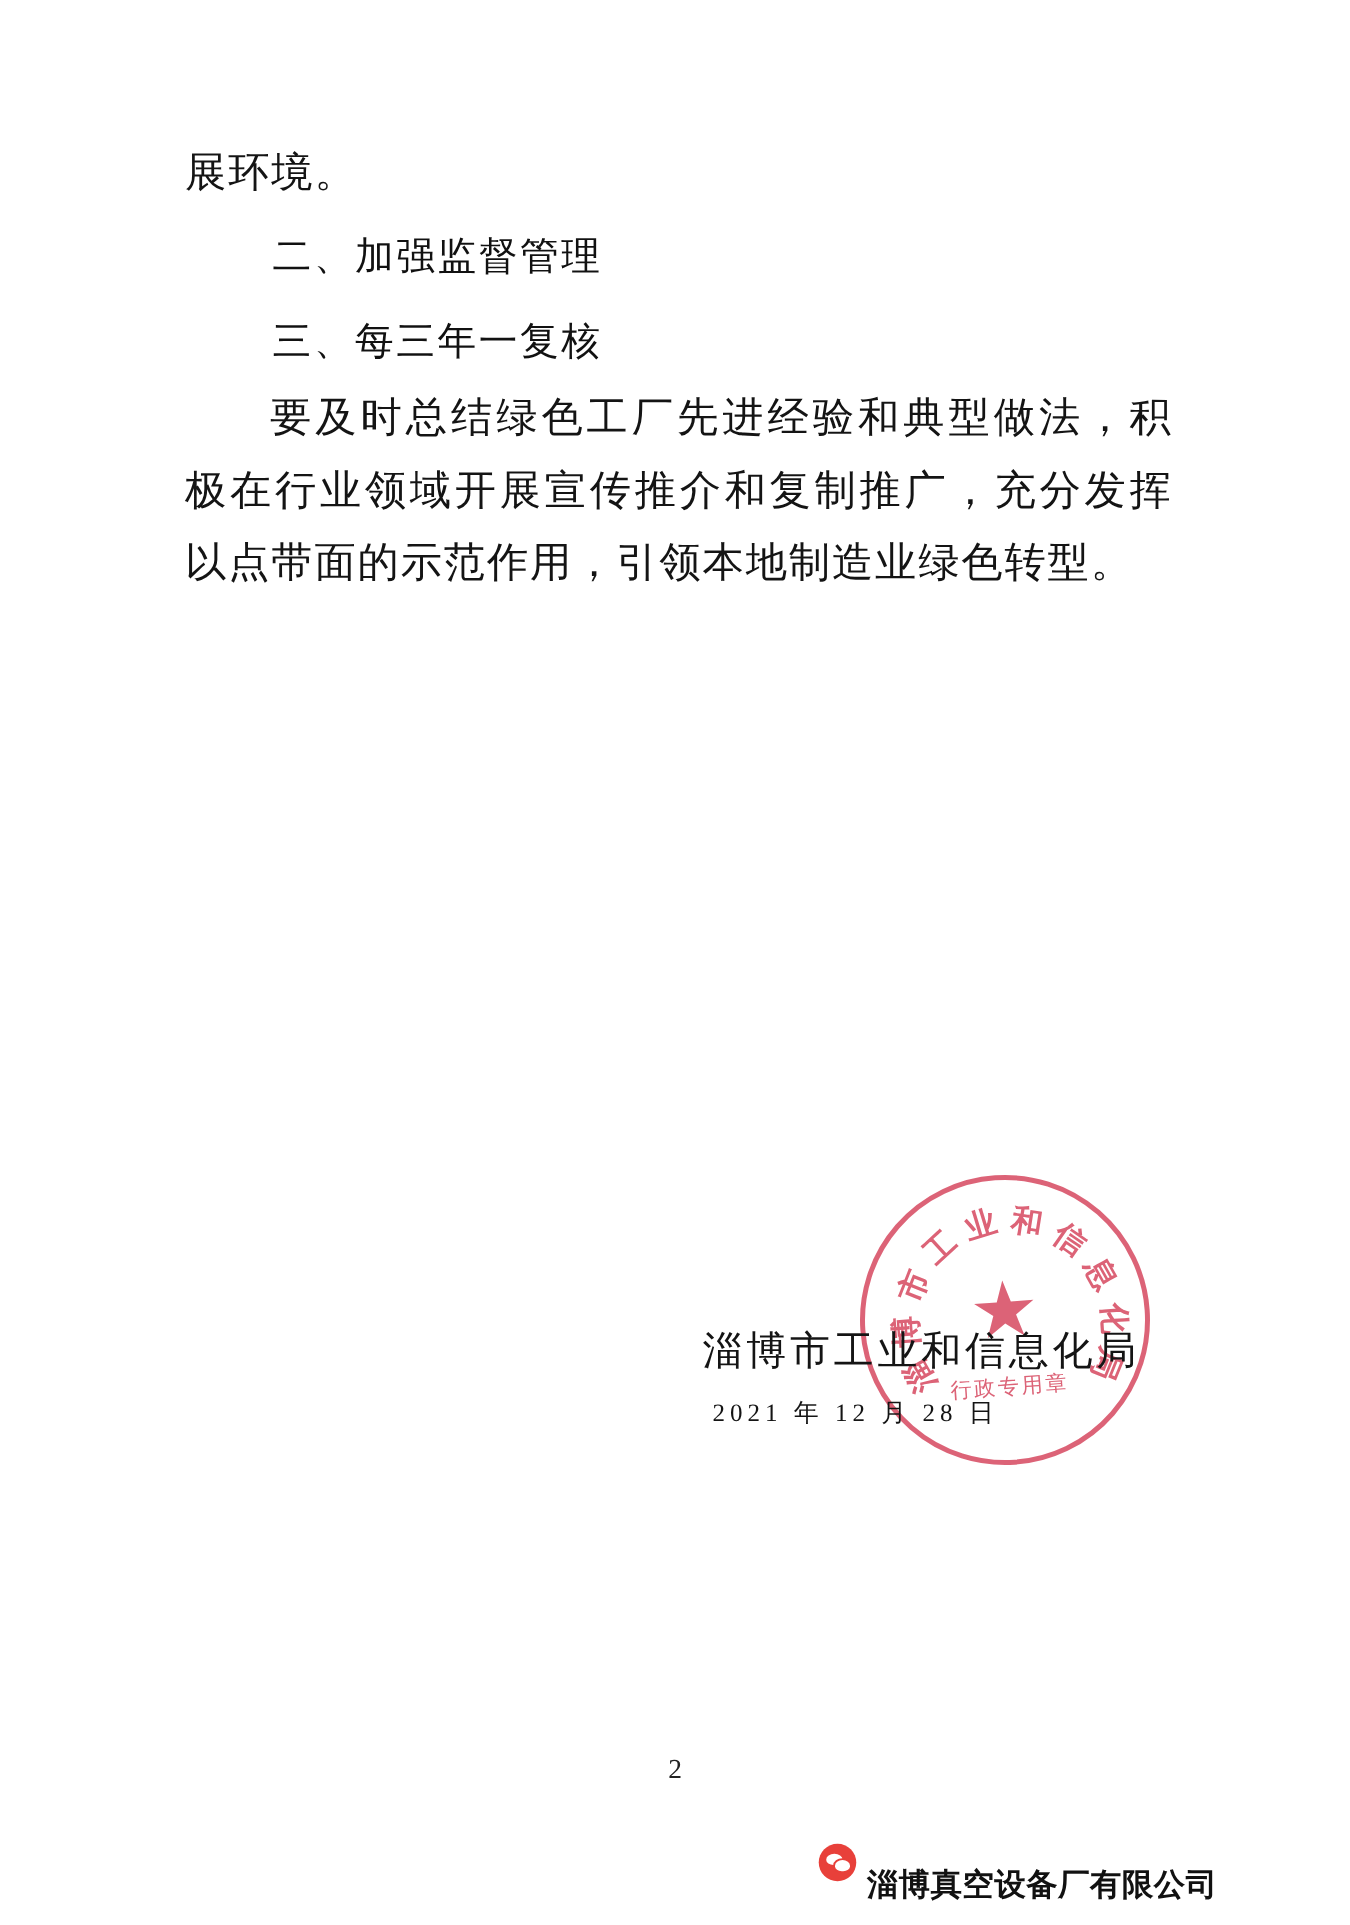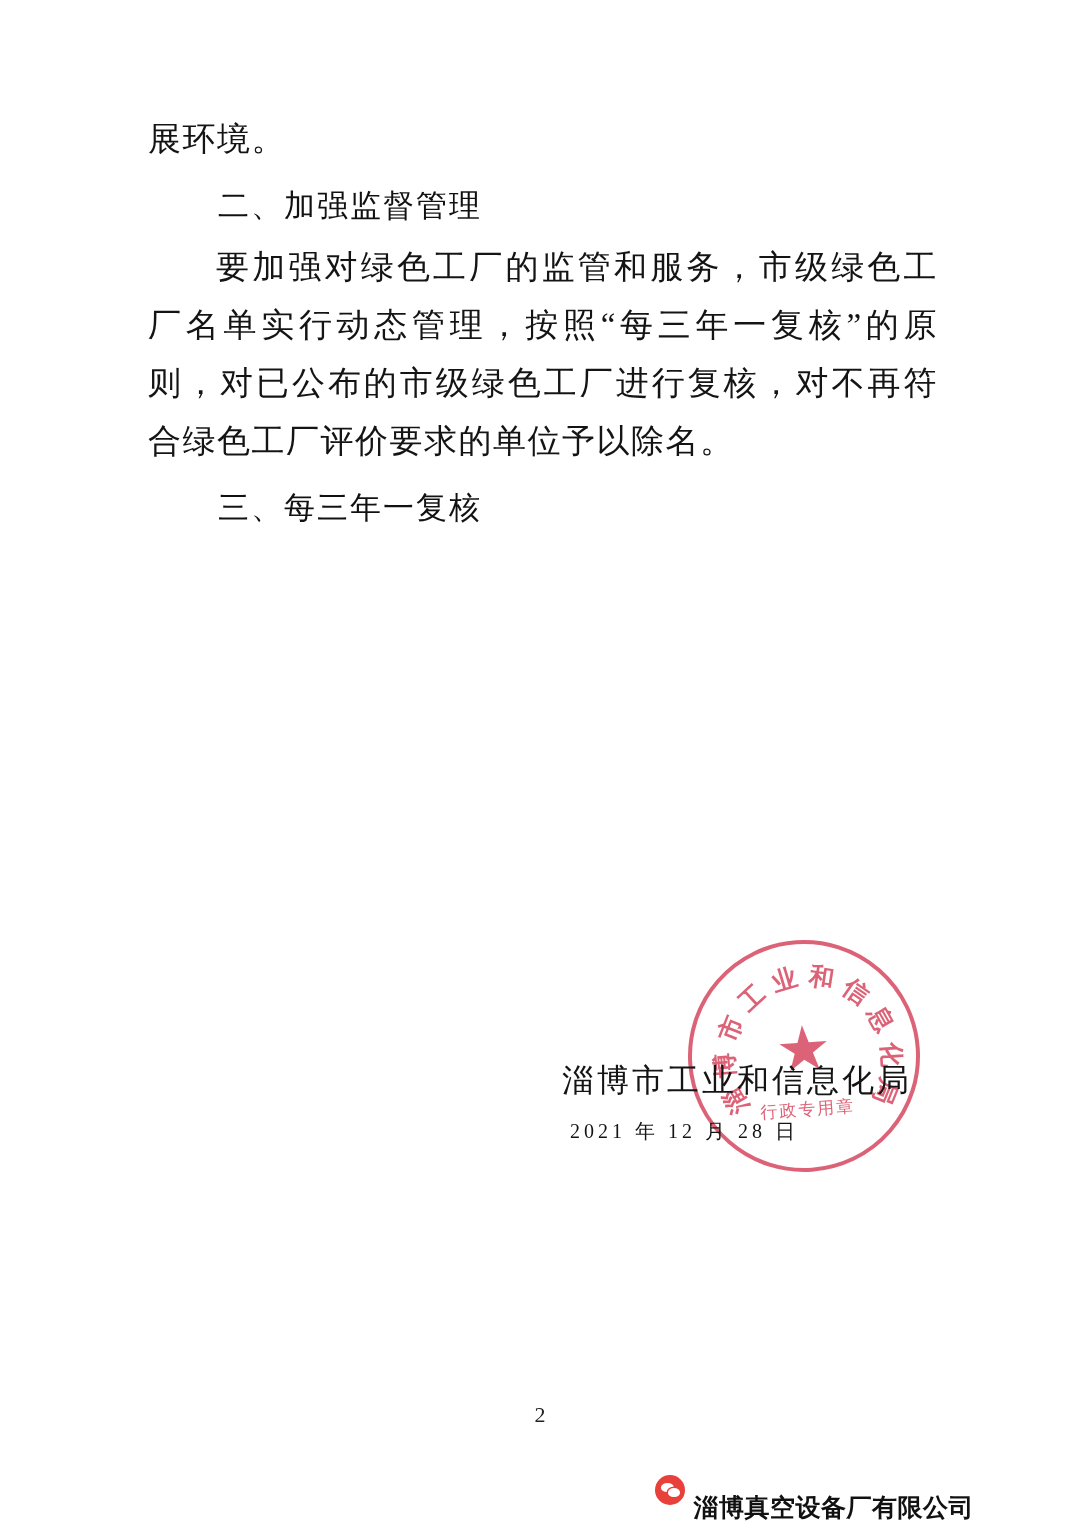--- a/index.html
+++ b/index.html
@@ -204,23 +204,23 @@
 </head>
 <body>
 
 <div class="page">
 
   <div class="doc-body">
 
     <p class="para">展环境。</p>
 
     <h2 class="heading">二、加强监督管理</h2>
-    <p class="para indent">要加强对绿色工厂的监管和服务，市级绿色工厂名单实行动态管理，按照“每三年一复核”的原则，对已公布的市级绿色工厂进行复核，对不再符合绿色工厂评价要求的单位予以除名。</p>
 
     <h2 class="heading">三、每三年一复核</h2>
+    <p class="para indent">要及时总结绿色工厂先进经验和典型做法，积极在行业领域开展宣传推介和复制推广，充分发挥以点带面的示范作用，引领本地制造业绿色转型。</p>
 
   </div>
 
   <div class="seal">
     <div class="seal-inner">
       <div class="seal-text-top" id="seal-ring-text">
           <span class="seal-char" style="transform: rotate(-116deg) translate(-12px, -100px) rotate(0deg);">淄</span>
           <span class="seal-char" style="transform: rotate(-90.2222deg) translate(-12px, -100px) rotate(0deg);">博</span>
           <span class="seal-char" style="transform: rotate(-64.4444deg) translate(-12px, -100px) rotate(0deg);">市</span>
           <span class="seal-char" style="transform: rotate(-38.6667deg) translate(-12px, -100px) rotate(0deg);">工</span>

